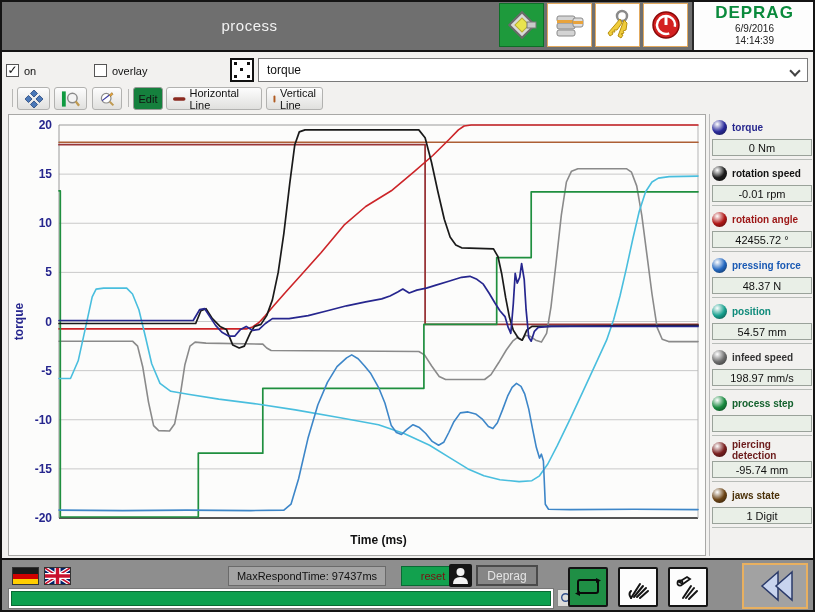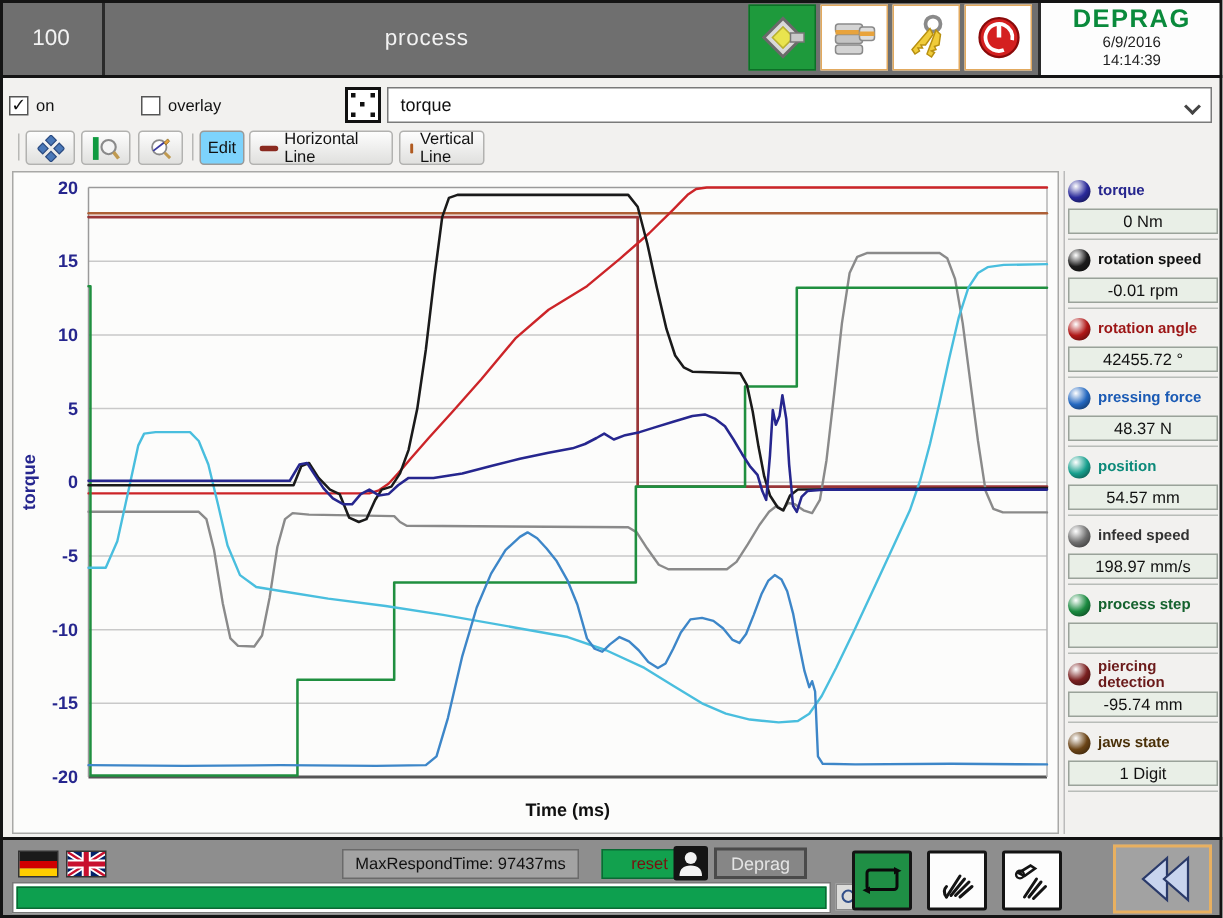--- a/index.html
+++ b/index.html
@@ -22,21 +22,21 @@
   .cb { position:absolute; width:13px; height:13px; background:#fff; border:1px solid #555; font-size:12px; line-height:11px; text-align:center; color:#111; cursor:pointer; }
   .cb-label { position:absolute; font-size:11px; color:#111; }
   .btn-selectcurves { position:absolute; left:130px; top:57px; width:96px; height:26px; background:#8f8f8f; border:2px solid #e8a050; font-size:11px; color:#111; display:flex; align-items:center; justify-content:center; cursor:pointer; }
   .btn-expand { position:absolute; left:230px; top:58px; width:24px; height:24px; background:#fff; border:2px solid #111; cursor:pointer; }
   .btn-expand i { position:absolute; width:3px; height:3px; background:#111; }
   .dropdown { position:absolute; left:258px; top:58px; width:550px; height:24px; background:#fff; border:1px solid #7a7a7a; display:flex; align-items:center; padding:0 8px; font-size:12px; color:#111; cursor:pointer; }
   .dd-chev { position:absolute; right:8px; top:8px; width:8px; height:8px; border-left:2px solid #444; border-bottom:2px solid #444; transform:rotate(-45deg); }
 
   
   .tbtn { position:absolute; top:87px; height:23px; background:linear-gradient(#fdfdfd,#e0e0de); border:1px solid #b2b2b0; border-radius:3px; display:flex; align-items:center; justify-content:center; gap:4px; font-size:11px; color:#111; cursor:pointer; padding:0 6px; }
-  .tbtn.pressed { background:#7dd3fc; border-color:#9a9a98; }
+  .tbtn.pressed { background:#15803d; border-color:#9a9a98; }
   .tsep { position:absolute; top:89px; width:1px; height:18px; background:#b8b8b6; }
 
   
   .chart-panel { position:absolute; left:8px; top:114px; width:698px; height:442px; background:#fcfcfb; border:1px solid #a8a8a6; }
 
   
   .sb-sep { position:absolute; left:709px; top:114px; width:1px; height:442px; background:#bbb; }
   .sidebar { position:absolute; left:712px; top:114px; width:100px; }
   .sb-item { padding:4px 0 3px 0; border-bottom:1px solid #b8bcb8; cursor:pointer; }
   .sb-head { display:flex; align-items:center; gap:5px; height:19px; }
@@ -57,21 +57,20 @@
   .sq-btn { position:absolute; top:7px; width:40px; height:40px; background:#fdfdfd; border:2px solid #141414; border-radius:2px; display:flex; align-items:center; justify-content:center; cursor:pointer; }
   .sq-btn.green { background:#1f8f45; }
   .btn-back { position:absolute; left:742px; top:3px; width:66px; height:46px; background:#a2a2a2; border:2px solid #e8b060; display:flex; align-items:center; justify-content:center; cursor:pointer; }
 </style>
 </head>
 <body>
 
 <div class="screen">
 
   <div class="header">
-    <div class="hdr-id">100</div>
     <div class="hdr-title">process</div>
     <div class="hdr-icons">
       <div class="hdr-btn green">
         <svg width="34" height="34" viewBox="0 0 34 34">
           <rect x="8" y="8" width="18" height="18" transform="rotate(45 17 17)" fill="#d9d9d9" stroke="#6a6a6a" stroke-width="2"></rect>
           <rect x="12" y="12" width="10" height="10" transform="rotate(45 17 17)" fill="#e9e44e" stroke="#b8b030" stroke-width="1"></rect>
           <rect x="22" y="14" width="9" height="6" fill="#c9c9c9" stroke="#777" stroke-width="1"></rect>
         </svg>
       </div>
       <div class="hdr-btn">

